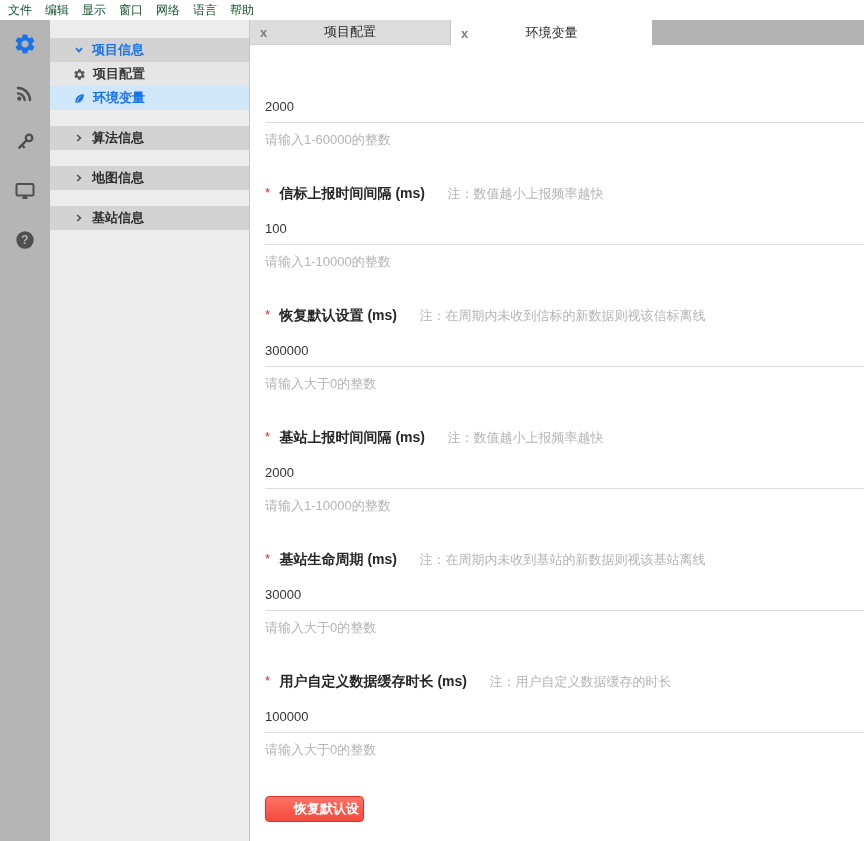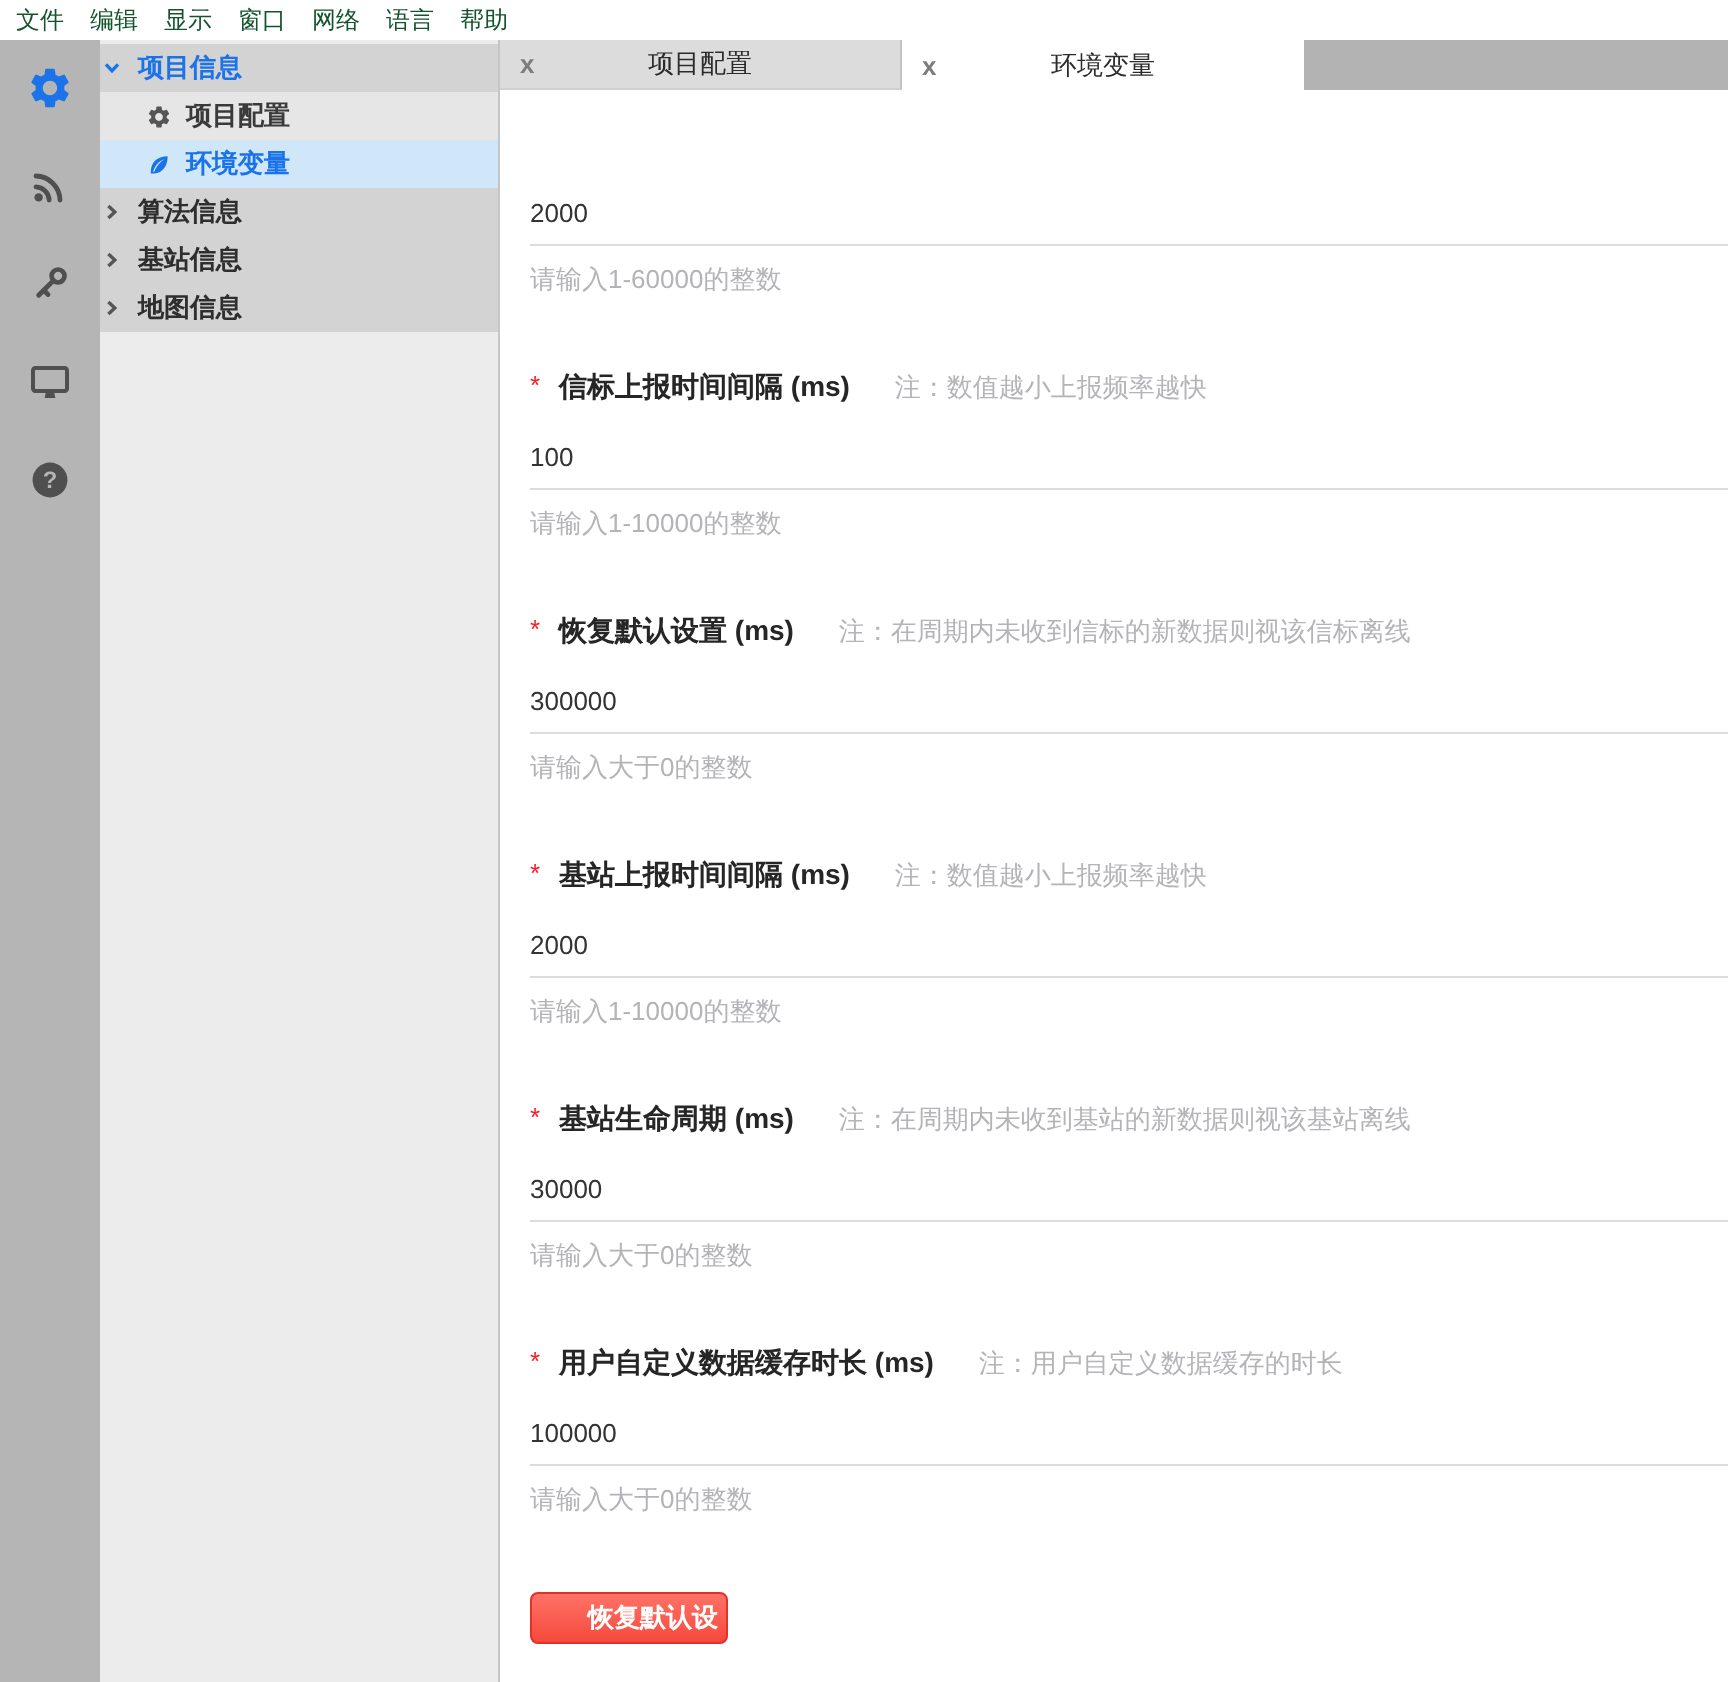--- a/index.html
+++ b/index.html
@@ -34,21 +34,21 @@
 
   
   .rail{width:50px;flex:0 0 50px;background:var(--rail-bg);display:flex;flex-direction:column;align-items:center;padding-top:10px;gap:21px;}
   .rail-btn{width:28px;height:28px;display:flex;align-items:center;justify-content:center;color:var(--rail-icon);cursor:pointer;}
   .rail-btn.active{color:var(--accent-blue);}
   .rail-btn svg{display:block;}
 
   
   .sidebar{width:200px;flex:0 0 200px;background:var(--sidebar-bg);border-right:1px solid #c5c5c5;padding-top:2px;}
   .tree-row{height:24px;display:flex;align-items:center;font-size:13px;font-weight:bold;color:#2e2e2e;cursor:pointer;}
-  .tree-row.group{padding-left:1px;background:var(--group-row-bg);}
+  .tree-row.group{padding-left:24px;background:var(--group-row-bg);margin-top:16px;}
   .tree-row.child{padding-left:22px;background:var(--child-row-bg);color:#3a3a3a;}
   .tree-row.child.selected{background:var(--selected-row-bg);color:var(--accent-blue);}
   .tree-row.group.open{color:var(--accent-blue);}
   .tree-caret{width:10px;height:10px;margin-right:8px;display:flex;align-items:center;justify-content:center;color:#555;}
   .tree-row.group.open .tree-caret{color:var(--accent-blue);}
   .tree-ico{width:14px;height:14px;margin-right:7px;display:flex;align-items:center;justify-content:center;color:#555;}
   .tree-row.child.selected .tree-ico{color:var(--accent-blue);}
 
   
   .main{flex:1;display:flex;flex-direction:column;min-width:0;}
@@ -169,29 +169,29 @@
             </svg>
         </span>
         <span>算法信息</span>
       </div>
       <div class="tree-row group">
         <span class="tree-caret">
           <svg width="10" height="10" viewBox="0 0 10 10">
               <polyline points="3.2,2 6.4,5 3.2,8" fill="none" stroke="currentColor" stroke-width="1.7"></polyline>
             </svg>
         </span>
+        <span>地图信息</span>
+      </div>
+      <div class="tree-row group">
+        <span class="tree-caret">
+          <svg width="10" height="10" viewBox="0 0 10 10">
+              <polyline points="3.2,2 6.4,5 3.2,8" fill="none" stroke="currentColor" stroke-width="1.7"></polyline>
+            </svg>
+        </span>
         <span>基站信息</span>
-      </div>
-      <div class="tree-row group">
-        <span class="tree-caret">
-          <svg width="10" height="10" viewBox="0 0 10 10">
-              <polyline points="3.2,2 6.4,5 3.2,8" fill="none" stroke="currentColor" stroke-width="1.7"></polyline>
-            </svg>
-        </span>
-        <span>地图信息</span>
       </div>
     </div>
 
     <div class="main">
       <div class="tabbar">
         <div class="tab inactive">
           <span class="tab-close">x</span>
           <span>项目配置</span>
         </div>
         <div class="tab active">

